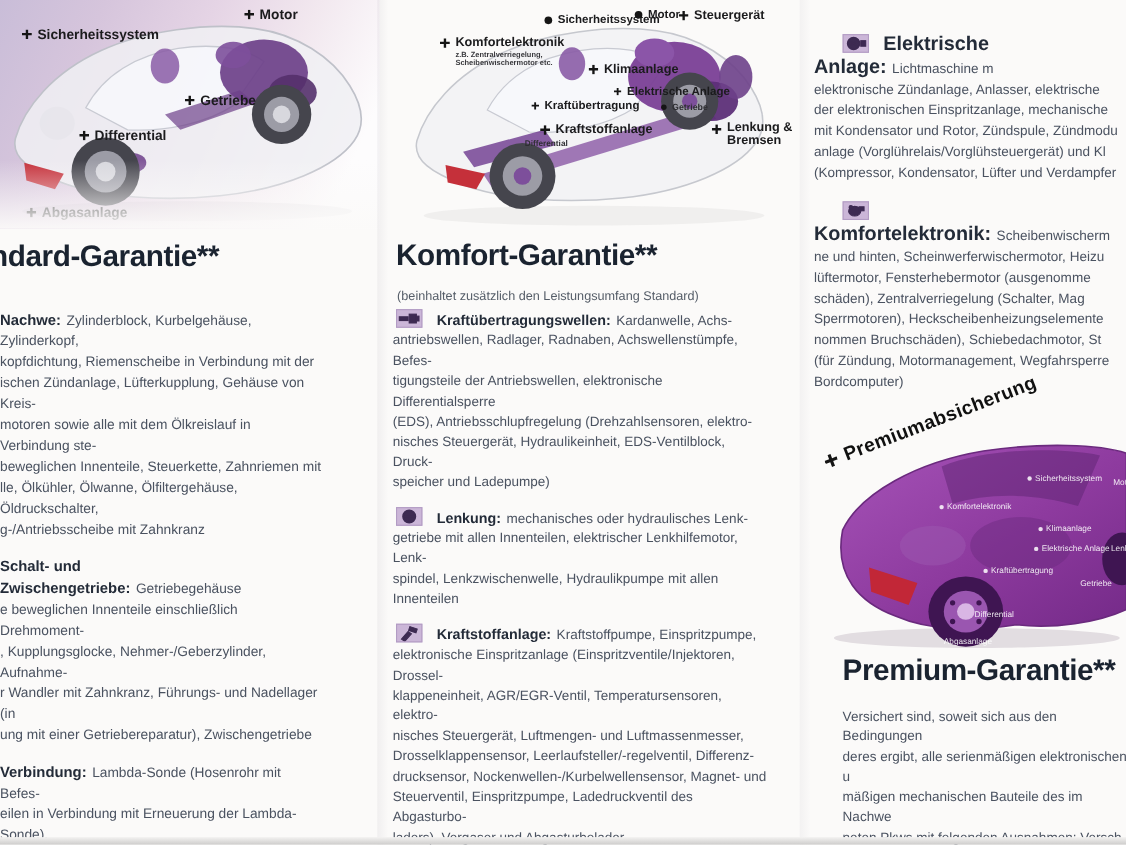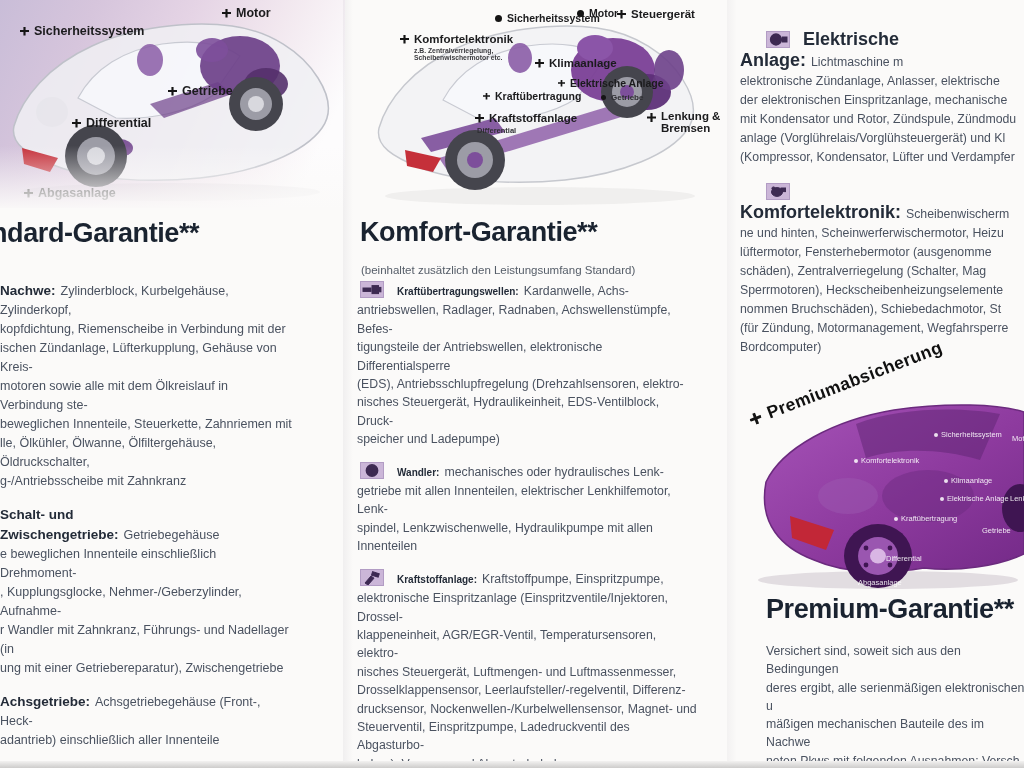--- a/index.html
+++ b/index.html
@@ -13,21 +13,21 @@
   .h1{font-weight:bold;font-size:27px;color:#1a2330;letter-spacing:-.4px;white-space:nowrap}
   .subtitle{font-size:11.5px;color:#555d68}
   .col-body{color:#4a5260}
   .sec{margin-bottom:14px}
   .sec b{color:#232b38;margin-right:5px}
   .sec .bd{white-space:pre-line}
   .left-text{font-size:12.5px;line-height:19px;width:294px}
   .left-text .sec b{font-size:13.5px}
   .mid-text{font-size:12.3px;line-height:18.4px;width:340px}
   .mid-text .sec{margin-bottom:13px}
-  .mid-text .sec b{font-size:10px}
+  .mid-text .sec b{font-size:13px}
   .right-text{font-size:12.3px;line-height:19px;width:290px}
   .right-text .sec{margin-bottom:16px}
   .right-text .sec b{font-size:18px}
   
   .sicon{
     display:inline-block;width:22px;height:15px;background:#cbb6d8;
     border:1px solid #b29cc4;vertical-align:-3px;margin-right:13px;flex:none;
   }
   .sicon svg{display:block;width:100%;height:100%}
   .sicon .g{fill:#3d2a52;stroke:#3d2a52}
@@ -117,24 +117,20 @@
 beweglichen Innenteile, Steuerkette, Zahnriemen mit
 lle, Ölkühler, Ölwanne, Ölfiltergehäuse, Öldruckschalter,
 g-/Antriebsscheibe mit Zahnkranz</span>
   </div>
   <div class="sec">
     <b>Schalt- und Zwischengetriebe:</b><span class="bd">Getriebegehäuse
 e beweglichen Innenteile einschließlich Drehmoment-
 , Kupplungsglocke, Nehmer-/Geberzylinder, Aufnahme-
 r Wandler mit Zahnkranz, Führungs- und Nadellager (in
 ung mit einer Getriebereparatur), Zwischengetriebe</span>
-  </div>
-  <div class="sec">
-    <b>Achsgetriebe:</b><span class="bd">Achsgetriebegehäuse (Front-, Heck-
-adantrieb) einschließlich aller Innenteile</span>
   </div>
   <div class="sec">
     <b>Verbindung:</b><span class="bd">Lambda-Sonde (Hosenrohr mit Befes-
 eilen in Verbindung mit Erneuerung der Lambda-Sonde),
 nsor</span>
   </div>
 
 </div>
 
 <div class="abs" style="left:355px;top:0;width:370px;height:212px">
@@ -185,21 +181,21 @@
     <span>Elektrische Anlage</span>
   </div>
   <div class="carlbl" style="left:128px;top:90px;font-size:10.5px">
     <span class="mk-plus sm"></span>
     <span>Kraftübertragung</span>
   </div>
   <div class="carlbl" style="left:246px;top:93px;font-size:8px;color:#2e2e32">
     <span class="mk-dot sm"></span>
     <span>Getriebe</span>
   </div>
-  <div class="carlbl" style="left:120px;top:112px;font-size:11.5px">
+  <div class="carlbl" style="left:136px;top:112px;font-size:11.5px">
     <span class="mk-plus"></span>
     <span>Kraftstoffanlage</span>
   </div>
   <div class="carlbl" style="left:122px;top:126px;font-size:7.5px;color:#2e2e32">
     <span>Differential</span>
   </div>
   <div class="carlbl top" style="left:292px;top:110px;font-size:11.5px">
     <span class="mk-plus" style="margin-top:3px"></span>
     <span>Lenkung &amp;
 Bremsen</span>
@@ -220,21 +216,21 @@
 tigungsteile der Antriebswellen, elektronische Differentialsperre
 (EDS), Antriebsschlupfregelung (Drehzahlsensoren, elektro-
 nisches Steuergerät, Hydraulikeinheit, EDS-Ventilblock, Druck-
 speicher und Ladepumpe)</span>
   </div>
   <div class="sec">
     <span class="sicon" style="margin-left:3px"><svg viewBox="0 0 22 15">
           <circle cx="11" cy="7.5" r="5.6" fill="none" class="g" stroke-width="1.6"></circle>
           <line x1="5.6" y1="7.5" x2="16.4" y2="7.5" class="g" stroke-width="1.4"></line>
           <line x1="11" y1="7.5" x2="11" y2="13" class="g" stroke-width="1.4"></line>
-        </svg></span><b>Wandler:</b><span class="bd">mechanisches oder hydraulisches Lenk-
+        </svg></span><b>Lenkung:</b><span class="bd">mechanisches oder hydraulisches Lenk-
 getriebe mit allen Innenteilen, elektrischer Lenkhilfemotor, Lenk-
 spindel, Lenkzwischenwelle, Hydraulikpumpe mit allen Innenteilen</span>
   </div>
   <div class="sec">
     <span class="sicon" style="margin-left:3px"><svg viewBox="0 0 22 15">
           <path class="g" d="M4,13 L10,6 L13,8.2 L7,15 Z"></path>
           <rect class="g" x="11" y="2.5" width="7" height="3.6" transform="rotate(18 14 4)"></rect>
         </svg></span><b>Kraftstoffanlage:</b><span class="bd">Kraftstoffpumpe, Einspritzpumpe,
 elektronische Einspritzanlage (Einspritzventile/Injektoren, Drossel-
 klappeneinheit, AGR/EGR-Ventil, Temperatursensoren, elektro-

